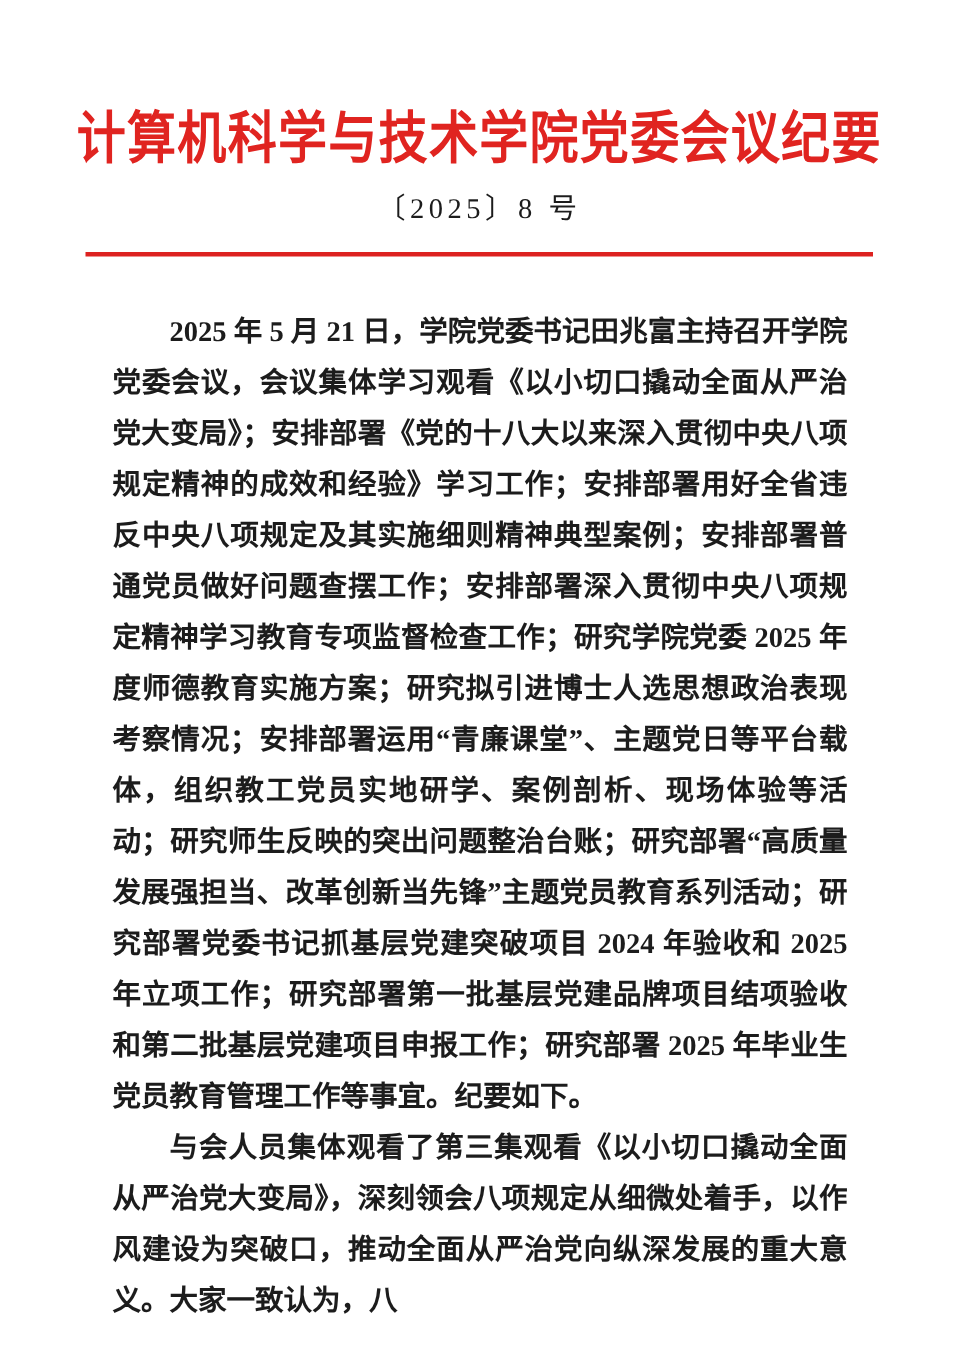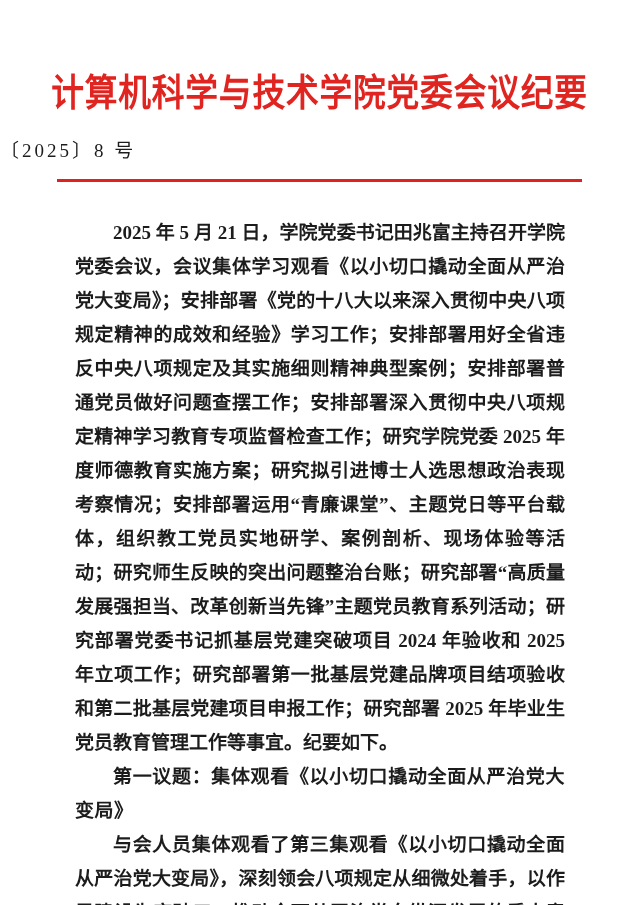--- a/index.html
+++ b/index.html
@@ -29,21 +29,22 @@
     font-family:"Liberation Serif","DejaVu Serif",serif;
     font-weight:bold;
     font-size:38px;
     line-height:42px;
     white-space:nowrap;
     transform:scaleX(0.86);
     transform-origin:center;
     letter-spacing:1px;
   }
   .doc-number{
-    margin-top:24px;
+    margin-top:13px;
+    text-align:center;
     color:var(--ink);
     font-size:19px;
     line-height:26px;
     letter-spacing:3px;
     font-family:"Liberation Serif","DejaVu Serif",serif;
   }
   .red-rule{
     margin:15px 57px 0 57px;
     height:3px;
     background:var(--rule-red);
@@ -76,18 +77,17 @@
   <h1 class="doc-title">计算机科学与技术学院党委会议纪要</h1>
 
   <div class="doc-number">〔2025〕8 号</div>
 
   <hr class="red-rule">
 
   <div class="content">
 
     <p>2025 年 5 月 21 日，学院党委书记田兆富主持召开学院党委会议，会议集体学习观看《以小切口撬动全面从严治党大变局》；安排部署《党的十八大以来深入贯彻中央八项规定精神的成效和经验》学习工作；安排部署用好全省违反中央八项规定及其实施细则精神典型案例；安排部署普通党员做好问题查摆工作；安排部署深入贯彻中央八项规定精神学习教育专项监督检查工作；研究学院党委 2025 年度师德教育实施方案；研究拟引进博士人选思想政治表现考察情况；安排部署运用“青廉课堂”、主题党日等平台载体，组织教工党员实地研学、案例剖析、现场体验等活动；研究师生反映的突出问题整治台账；研究部署“高质量发展强担当、改革创新当先锋”主题党员教育系列活动；研究部署党委书记抓基层党建突破项目 2024 年验收和 2025 年立项工作；研究部署第一批基层党建品牌项目结项验收和第二批基层党建项目申报工作；研究部署 2025 年毕业生党员教育管理工作等事宜。纪要如下。</p>
 
-    <p class="topic-heading">第一议题：集体观看《以小切口撬动全面从严治党大变局》</p>
 
     <p>与会人员集体观看了第三集观看《以小切口撬动全面从严治党大变局》，深刻领会八项规定从细微处着手，以作风建设为突破口，推动全面从严治党向纵深发展的重大意义。大家一致认为，八</p>
 
   </div>
 </div>
 
 </body></html>

